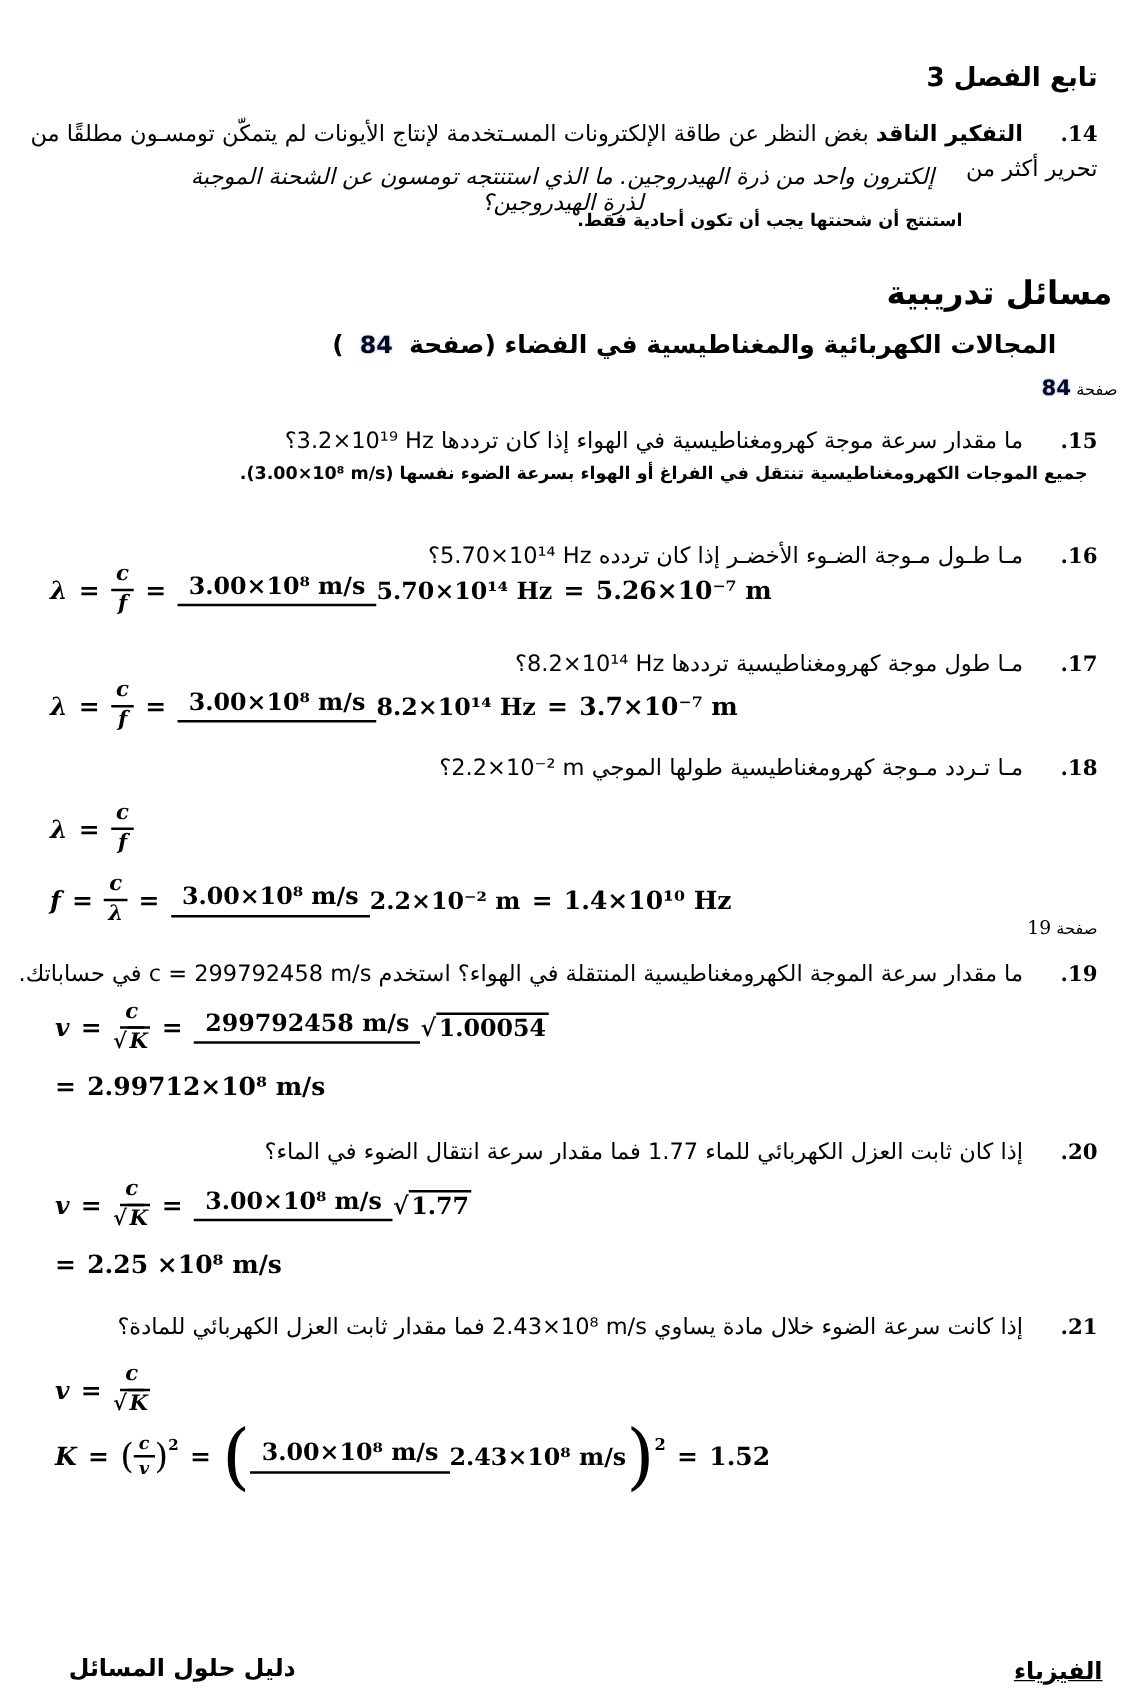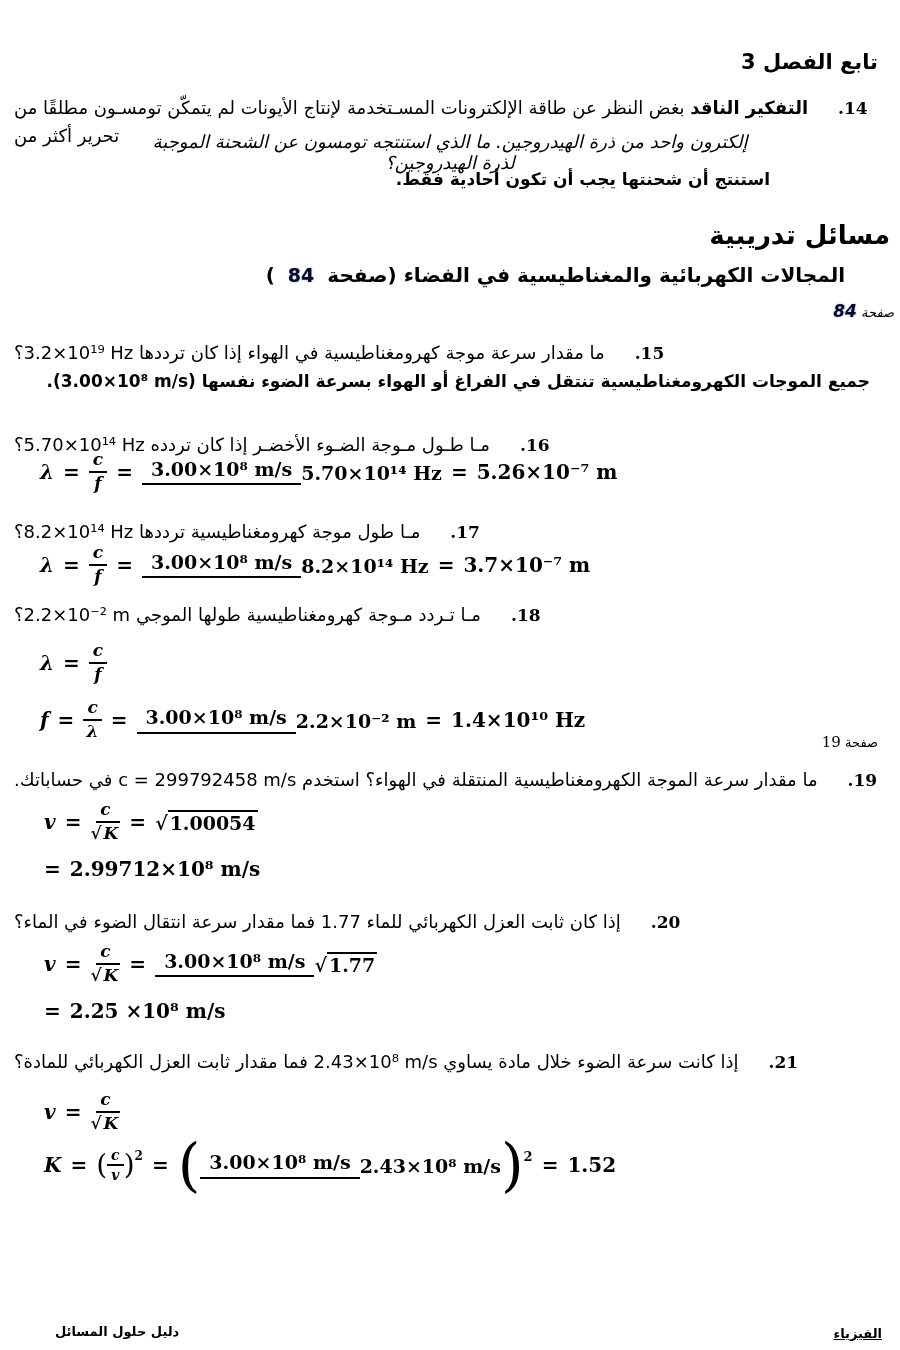--- a/index.html
+++ b/index.html
@@ -1,37 +1,37 @@
 <!DOCTYPE html>
 <html lang="ar"><head>
 <meta charset="utf-8">
 <style>
   html,body{margin:0;padding:0;}
   body{
     width:900px;height:1350px;position:relative;background:#ffffff;color:#000;
     font-family:"DejaVu Sans",sans-serif;overflow:hidden;
   }
   .abs{position:absolute;}
-  .ar{direction:rtl;text-align:left;unicode-bidi:normal;}
+  .ar{direction:rtl;text-align:right;unicode-bidi:normal;}
   
   .chapter-header{font-weight:bold;font-size:21px;}
   .practice-title{font-weight:bold;font-size:26px;}
   .section-title{font-weight:bold;font-size:20px;}
   .section-title .pgnum{font-family:"DejaVu Sans",sans-serif;font-weight:bold;font-size:19px;
     color:#050a20;text-shadow:0 0 2px rgba(60,90,255,.55);padding:0 6px;}
   
   .pageref{font-size:13px;}
   .pageref .n84{font-weight:bold;font-size:17px;color:#050a20;text-shadow:0 0 2px rgba(60,90,255,.55);}
   .pageref .n19{font-family:"DejaVu Serif",serif;font-size:15px;}
   
   .qrow{font-size:18px;line-height:1.55;}
   .qnum{font-family:"DejaVu Serif",serif;font-weight:bold;font-size:17px;margin-left:30px;}
   .qlead{font-weight:bold;}
   .qline2{font-size:18px;}
-  .answer{font-weight:bold;font-size:17px;}
+  .answer{font-weight:bold;font-size:14px;}
   
   .fgroup{display:flex;flex-direction:column;align-items:flex-start;gap:14px;}
   .formula{display:flex;align-items:center;gap:9px;direction:ltr;
     font-family:"DejaVu Serif",serif;font-weight:bold;font-size:20px;white-space:nowrap;}
   .var{font-style:italic;}
   .eq{font-weight:bold;}
   .sfrac{display:inline-flex;flex-direction:column;align-items:center;font-size:17px;line-height:1.15;}
   .sfrac .ftop{border-bottom:2px solid #000;padding:0 4px 1px;}
   .sfrac .fbot{padding-top:1px;}
   .bfrac{display:inline-flex;align-items:center;font-size:19px;line-height:1.2;}
@@ -39,40 +39,40 @@
   .bfrac .fbot{padding-top:3px;}
   .rad{white-space:nowrap;}
   .radsign{font-weight:bold;}
   .radicand{border-top:2px solid #000;padding:0 2px;}
   .pgroup{display:inline-flex;align-items:center;}
   .paren-sm{font-size:28px;font-weight:normal;line-height:0;}
   .paren-lg{font-size:58px;font-weight:normal;line-height:0;}
   .exp{font-size:13px;align-self:flex-start;margin-top:-2px;font-style:normal;}
   .exp-sm{font-size:12px;align-self:flex-start;margin-top:2px;font-style:normal;}
   
-  .footer{font-weight:bold;font-size:13px;}
+  .footer{font-weight:bold;font-size:19px;}
 </style>
 </head>
 <body>
 
 <div class="abs ar chapter-header" style="top:50px;right:22px;">تابع الفصل 3</div>
 
 <div class="abs ar qrow" style="top:94px;right:22px;left:14px;">
   <span class="qnum">14.</span><span class="qlead">التفكير الناقد</span><span> بغض النظر عن طاقة الإلكترونات المسـتخدمة لإنتاج الأيونات لم يتمكّن تومسـون مطلقًا من تحرير أكثر من</span>
 </div>
 <div class="abs ar qline2" style="top:131px;right:135px;left:135px;text-align:center;font-style:italic;">إلكترون واحد من ذرة الهيدروجين. ما الذي استنتجه تومسون عن الشحنة الموجبة لذرة الهيدروجين؟</div>
 <div class="abs ar answer" style="top:169px;right:130px;">استنتج أن شحنتها يجب أن تكون أحادية فقط.</div>
 
 <div class="abs ar practice-title" style="top:220px;right:10px;">مسائل تدريبية</div>
 
 <div class="abs ar section-title" style="top:263px;right:55px;">
   <span>المجالات الكهربائية والمغناطيسية في الفضاء (صفحة </span><span class="pgnum">84</span><span> )</span>
 </div>
 
-<div class="abs ar pageref" style="top:301px;right:6px;font-style:italic;">
+<div class="abs ar pageref" style="top:301px;right:6px;">
   <span>صفحة </span><span class="n84">84</span>
 </div>
 
 <div class="abs ar qrow" style="top:339px;right:22px;left:14px;">
   <span class="qnum">15.</span><span>ما مقدار سرعة موجة كهرومغناطيسية في الهواء إذا كان ترددها ⁦3.2×10¹⁹ Hz⁩؟</span>
 </div>
 <div class="abs ar answer" style="top:371px;right:30px;">جميع الموجات الكهرومغناطيسية تنتقل في الفراغ أو الهواء بسرعة الضوء نفسها (⁦3.00×10⁸ m/s⁩).</div>
 
 <div class="abs ar qrow" style="top:431px;right:22px;left:14px;">
   <span class="qnum">16.</span><span>مـا طـول مـوجة الضـوء الأخضـر إذا كان تردده ⁦5.70×10¹⁴ Hz⁩؟</span>
@@ -151,20 +151,21 @@
 <div class="abs fgroup" style="top:800px;left:44px;">
   <div class="formula">
     <span class="var">v</span>
     <span class="eq">=</span>
     <span class="sfrac">
       <span class="ftop var">c</span>
       <span class="fbot rad"><span class="radsign">√</span><span class="radicand var">K</span></span>
     </span>
     <span class="eq">=</span>
     <span class="bfrac">
+      <span class="ftop">299792458 m/s</span>
       <span class="fbot rad"><span class="radsign">√</span><span class="radicand">1.00054</span></span>
     </span>
   </div>
   <div class="formula">
     <span class="eq">=</span>
     <span>2.99712×10⁸ m/s</span>
   </div>
 </div>
 
 <div class="abs ar qrow" style="top:908px;right:22px;left:14px;">

